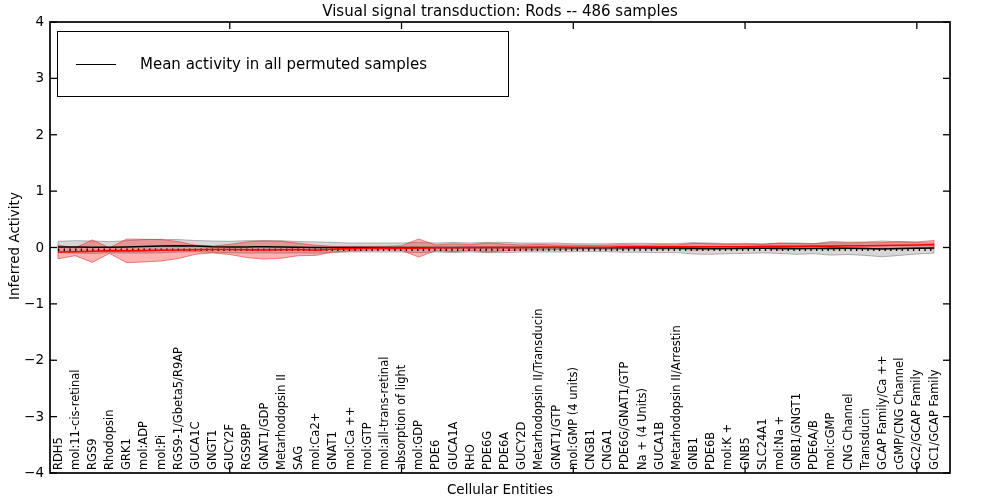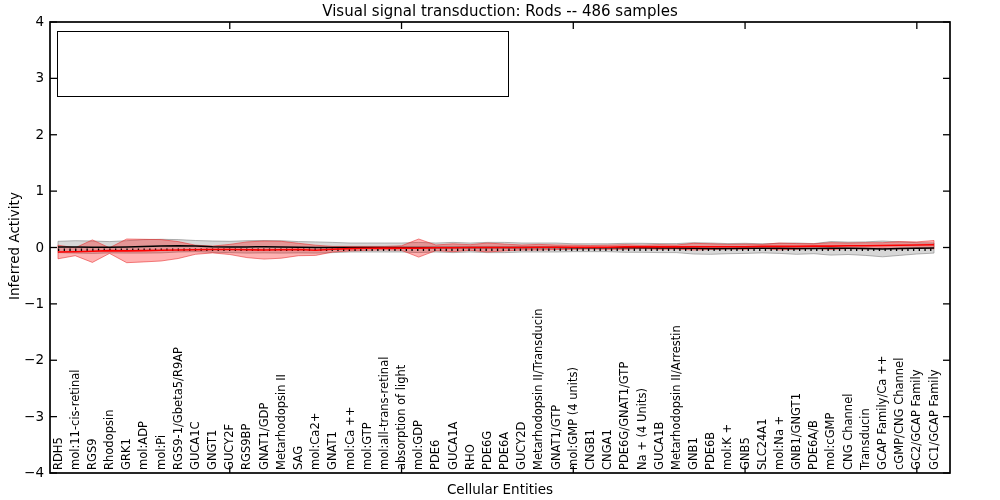--- a/index.html
+++ b/index.html
@@ -74,20 +74,24 @@
       <line x1="573.2941176470588" y1="466" x2="573.2941176470588" y2="473" stroke="#000" stroke-width="1.3"></line>
       <line x1="745.0588235294117" y1="22" x2="745.0588235294117" y2="29" stroke="#000" stroke-width="1.3"></line>
       <line x1="745.0588235294117" y1="466" x2="745.0588235294117" y2="473" stroke="#000" stroke-width="1.3"></line>
       <line x1="916.8235294117648" y1="22" x2="916.8235294117648" y2="29" stroke="#000" stroke-width="1.3"></line>
       <line x1="916.8235294117648" y1="466" x2="916.8235294117648" y2="473" stroke="#000" stroke-width="1.3"></line>
     </svg>
   <div class="title">Visual signal transduction: Rods -- 486 samples</div>
   <div class="xlabel">Cellular Entities</div>
   <div class="ylabel">Inferred Activity</div>
   <div class="legend">
+    <div class="legend-row">
+      <span class="legend-line" style="border-top-color: rgb(0, 0, 0);"></span>
+      <span class="legend-label">Mean activity in all permuted samples</span>
+    </div>
   </div>
 <div class="ytick" style="top: 464px;">−4</div>
     <div class="ytick" style="top: 407.625px;">−3</div>
     <div class="ytick" style="top: 351.25px;">−2</div>
     <div class="ytick" style="top: 294.875px;">−1</div>
     <div class="ytick" style="top: 238.5px;">0</div>
     <div class="ytick" style="top: 182.125px;">1</div>
     <div class="ytick" style="top: 125.75px;">2</div>
     <div class="ytick" style="top: 69.375px;">3</div>
     <div class="ytick" style="top: 13px;">4</div>

